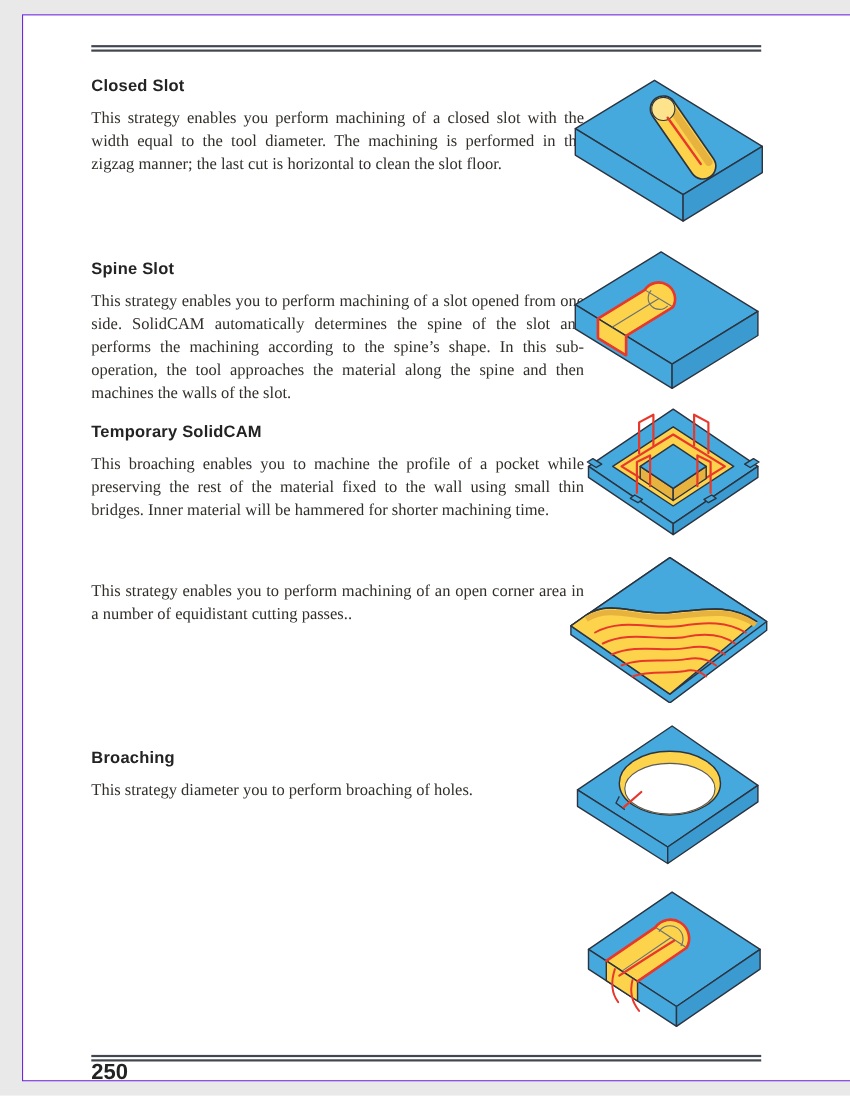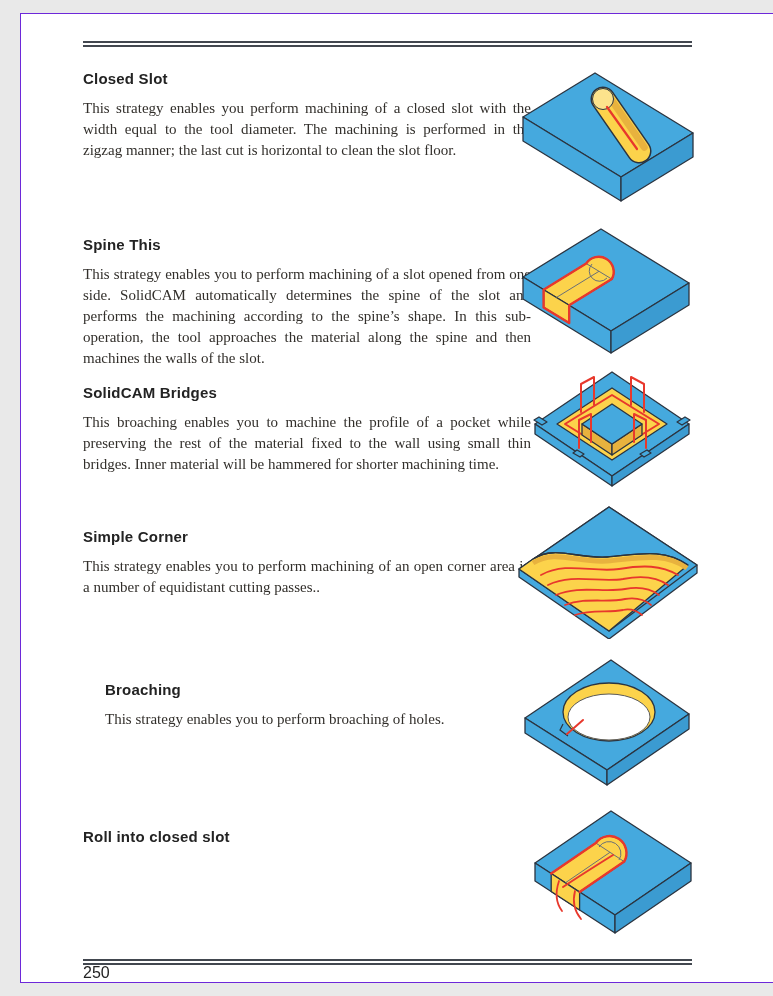--- a/index.html
+++ b/index.html
@@ -29,21 +29,21 @@
   }
   .section p{
     margin:0;
     font-family:"Liberation Serif",serif;
     font-size:15px;line-height:21px;color:var(--body_text,#322f2b);
     text-align:justify;text-align-last:left;
   }
   .fig{position:absolute;}
   .page-number{
     position:absolute;left:62px;top:950px;
-    font-size:16px;font-weight:normal;color:var(--heading_text,#232323);
+    font-size:20px;font-weight:bold;color:var(--heading_text,#232323);
   }
   
   .f-blue{fill:var(--illustration_blue,#45a9de);}
   .f-blue2{fill:var(--illustration_blue_shade,#3b9bd1);}
   .f-yel{fill:var(--illustration_yellow,#fcd34b);}
   .f-yel2{fill:var(--illustration_yellow_shade,#e8b23e);}
   .f-yel3{fill:var(--illustration_yellow_light,#fce38c);}
   .f-white{fill:#ffffff;}
   .edge{stroke:var(--illustration_edge,#2b3440);stroke-width:1.3;stroke-linejoin:round;}
   .thin{stroke:#6a6f76;stroke-width:1;fill:none;}
@@ -66,37 +66,37 @@
     <path class="f-blue edge" d="M4,50 L102,110 L102,134 L4,74 Z"></path>
     <path class="f-blue2 edge" d="M102,110 L174,66 L174,90 L102,134 Z"></path>
     <path d="M84,32 L120,84" stroke="#2b3440" stroke-width="25" stroke-linecap="round" fill="none"></path>
     <path d="M84,32 L120,84" stroke="var(--illustration_yellow,#fcd34b)" stroke-width="22" stroke-linecap="round" fill="none"></path>
     <path d="M89.3,28.3 L125.3,80.3" stroke="var(--illustration_yellow_shade,#e8b23e)" stroke-width="7" stroke-linecap="round" fill="none"></path>
     <circle class="f-yel3" cx="84" cy="32" r="10.5" stroke="#2b3440" stroke-width="1"></circle>
     <path class="red" d="M88,40 L118,82" stroke-width="2.2"></path>
   </svg>
 
   <div class="section" style="top:222px;">
-    <h2>Spine This</h2>
+    <h2>Spine Slot</h2>
     <p>This strategy enables you to perform machining of a slot opened from one side. SolidCAM automatically determines the spine of the slot and performs the machining according to the spine’s shape. In this sub-operation, the tool approaches the material along the spine and then machines the walls of the slot.</p>
   </div>
   <svg class="fig" style="left:492px;top:205px;" width="182" height="136" viewBox="0 0 182 136">
     <path class="f-blue edge" d="M10,58 L88,10 L176,64 L98,112 Z"></path>
     <path class="f-blue edge" d="M10,58 L98,112 L98,134 L10,80 Z"></path>
     <path class="f-blue2 edge" d="M98,112 L176,64 L176,86 L98,134 Z"></path>
     <path class="f-yel edge" d="M56.2,86.3 L98.8,60.1 A15,15 0 0 0 73.2,44.5 L30.6,70.7 Z"></path>
     <path class="f-yel edge" d="M30.6,70.7 L56.2,86.3 L56.2,104 L30.6,88.4 Z"></path>
     <path class="thin" d="M43.4,78.5 L86,52.3"></path>
     <path class="thin" d="M98.8,60.1 L73.2,44.5"></path>
     <path class="thin" d="M79,45 A9,9 0 0 0 94,59"></path>
     <path class="red" d="M30.6,70.7 L73.2,44.5 A15,15 0 0 1 98.8,60.1 L56.2,86.3 L56.2,104 L30.6,88.4 Z" stroke-width="2.4"></path>
   </svg>
 
   <div class="section" style="top:370px;">
-    <h2>SolidCAM Bridges</h2>
+    <h2>Temporary SolidCAM</h2>
     <p>This broaching enables you to machine the profile of a pocket while preserving the rest of the material fixed to the wall using small thin bridges. Inner material will be hammered for shorter machining time.</p>
   </div>
   <svg class="fig" style="left:506px;top:348px;" width="170" height="128" viewBox="0 0 170 128">
     <path class="f-blue edge" d="M8,62 L85,10 L162,62 L85,114 Z"></path>
     <path class="f-blue edge" d="M8,62 L85,114 L85,124 L8,72 Z"></path>
     <path class="f-blue2 edge" d="M85,114 L162,62 L162,72 L85,124 Z"></path>
     <path class="f-yel edge" d="M30,62 L85,26 L140,62 L85,98 Z"></path>
     <path class="red" d="M38,62 L85,33 L132,62 L85,91 Z" stroke-width="2"></path>
     <path class="red" d="M54,50 L54,22 L67,15 L67,43" stroke-width="2"></path>
     <path class="red" d="M104,43 L104,15 L117,22 L117,50" stroke-width="2"></path>
@@ -105,52 +105,50 @@
     <path class="f-blue edge" d="M55,62 L85,42 L115,62 L85,82 Z"></path>
     <path class="red" d="M52,86 L52,58 L64,52 L64,80" stroke-width="2"></path>
     <path class="red" d="M107,80 L107,52 L119,58 L119,86" stroke-width="2"></path>
     <path class="f-blue edge" d="M12,55 l8,5 -5,3 -8,-5 Z" stroke-width="1"></path>
     <path class="f-blue edge" d="M158,55 l-8,5 5,3 8,-5 Z" stroke-width="1"></path>
     <path class="f-blue edge" d="M50,88 l7,4 -4,3 -7,-4 Z" stroke-width="1"></path>
     <path class="f-blue edge" d="M120,88 l-7,4 4,3 7,-4 Z" stroke-width="1"></path>
   </svg>
 
   <div class="section" style="top:514px;">
-    <h2>Simple Corner</h2>
     <p>This strategy enables you to perform machining of an open corner area in a number of equidistant cutting passes..</p>
   </div>
   <svg class="fig" style="left:494px;top:489px;" width="186" height="136" viewBox="0 0 186 136">
     <path class="f-blue edge" d="M4,74 L94,136 L182,70 L182,62 L94,4 L4,66 Z"></path>
     <path class="f-blue edge" d="M4,66 L94,4 L182,62 L94,128 Z"></path>
     <path class="f-yel edge" d="M18,56 C40,42 62,56 92,54 C120,52 148,44 173,62 L94,128 L4,66 Z"></path>
     <path d="M18,60 C40,46 62,60 92,58 C120,56 148,48 172,65" stroke="var(--illustration_yellow_shade,#e8b23e)" stroke-width="5" fill="none"></path>
     <path class="nofill" d="M18,56 C40,42 62,56 92,54 C120,52 148,44 173,62" stroke="#2b3440" stroke-width="1.3"></path>
     <path class="red" d="M26,72 C52,58 78,70 104,66 C128,62 146,62 163,72" stroke-width="1.8"></path>
     <path class="red" d="M33,82 C58,70 84,80 108,76 C128,72 142,74 153,82" stroke-width="1.8"></path>
     <path class="red" d="M41,92 C64,82 88,90 110,86 C126,83 136,86 144,92" stroke-width="1.8"></path>
     <path class="red" d="M50,102 C70,94 92,100 110,96 C122,94 130,97 136,102" stroke-width="1.8"></path>
     <path class="red" d="M60,112 C76,106 94,110 108,107 C116,105 122,108 127,112" stroke-width="1.8"></path>
   </svg>
 
-  <div class="section" style="top:667px;margin-left:22px;">
+  <div class="section" style="top:667px;">
     <h2>Broaching</h2>
-    <p>This strategy enables you to perform broaching of holes.</p>
+    <p>This strategy diameter you to perform broaching of holes.</p>
   </div>
   <svg class="fig" style="left:496px;top:640px;" width="178" height="132" viewBox="0 0 178 132">
     <path class="f-blue edge" d="M8,64 L94,6 L172,60 L90,116 Z"></path>
     <path class="f-blue edge" d="M8,64 L90,116 L90,131 L8,79 Z"></path>
     <path class="f-blue2 edge" d="M90,116 L172,60 L172,75 L90,131 Z"></path>
     <ellipse class="f-yel edge" cx="92" cy="58" rx="46" ry="29"></ellipse>
     <ellipse class="f-white" cx="92" cy="63" rx="41" ry="23" stroke="#5a5a5a" stroke-width="1"></ellipse>
     <path class="nofill" d="M46,70 l-3,6 l8,6" stroke="#2b3440" stroke-width="1.2"></path>
     <path class="red" d="M50,80 L66,66" stroke-width="2"></path>
   </svg>
 
   <div class="section" style="top:814px;">
-    <h2>Roll into closed slot</h2>
   </div>
   <svg class="fig" style="left:508px;top:789px;" width="168" height="134" viewBox="0 0 168 134">
     <path class="f-blue edge" d="M6,60 L82,8 L162,60 L86,112 Z"></path>
     <path class="f-blue edge" d="M6,60 L86,112 L86,130 L6,78 Z"></path>
     <path class="f-blue2 edge" d="M86,112 L162,60 L162,78 L86,130 Z"></path>
     <path class="f-yel edge" d="M50.6,89.1 L95.2,58.6 A17,17 0 0 0 66.8,40 L22.2,70.5 Z"></path>
     <path class="f-yel edge" d="M22.2,70.5 L50.6,89.1 L50.6,107 L22.2,88.5 Z"></path>
     <path class="thin" d="M36.4,79.8 L81,49.3"></path>
     <path class="thin" d="M95.2,58.6 L66.8,40"></path>
     <path class="thin" d="M70,44 A10,10 0 0 1 90,57"></path>

